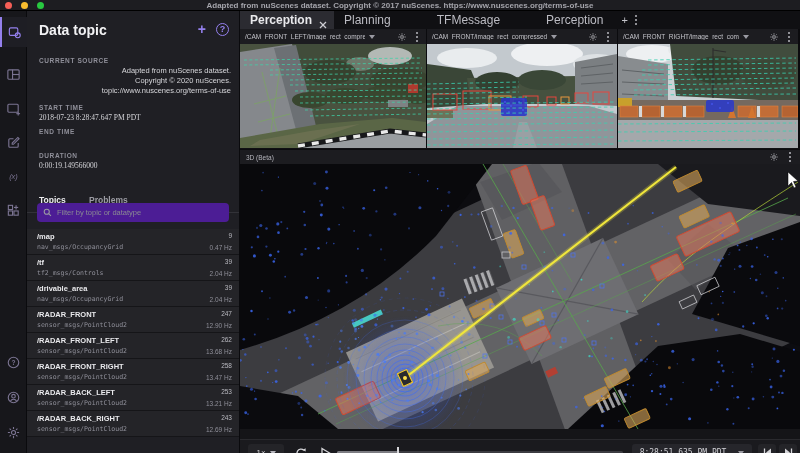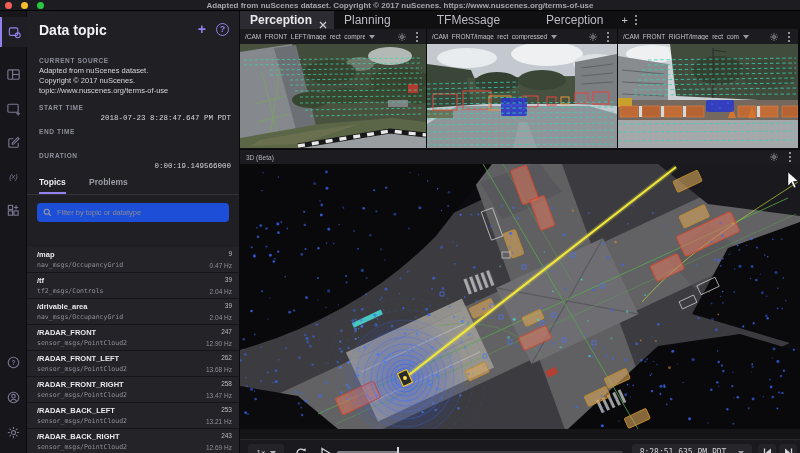--- a/index.html
+++ b/index.html
@@ -1,18 +1,18 @@
 <!DOCTYPE html>
 <html><head>
 <meta charset="utf-8">
 <style>
   * { margin:0; padding:0; box-sizing:border-box; }
   html,body { width:800px; height:453px; background:#0c0c0f; overflow:hidden;
               font-family:"Liberation Sans", sans-serif; }
-  .mono { font-family:Liberation Mono, monospace;text-align:right; }
+  .mono { font-family:Liberation Serif, serif; }
 
   
   #titlebar { position:absolute; left:0; top:0; width:800px; height:11px;
               background:#1d1d21; border-bottom:1px solid #000; z-index:50; }
   #titlebar .title { position:absolute; left:0; right:0; top:0; height:11px;
               text-align:center; font-size:8px; font-weight:bold; color:#a4a4ab; line-height:11px; }
   .tl-dot { position:absolute; top:2px; width:7px; height:7px; border-radius:50%; }
   #dot-close{ left:5px;  background:#f55f57; }
   #dot-min  { left:21px; background:#f8bc2f; }
   #dot-max  { left:37px; background:#28c840; }
@@ -30,38 +30,38 @@
   #panel { position:absolute; left:27px; top:11px; width:213px; height:442px;
            background:#1f1f24; border-right:1px solid #0a0a0d; overflow:hidden; }
   .ds-title { position:absolute; left:12px; top:11px; font-size:14px; font-weight:bold; color:#f2f2f4; }
   .ds-actions { position:absolute; right:10px; top:11px; display:flex; gap:10px; align-items:center; }
   .plus-btn { color:#9480ed; font-size:14px; font-weight:bold; line-height:14px; cursor:default; }
   .help-btn { width:13px; height:13px; border:1.2px solid #9480ed; border-radius:50%;
               color:#9480ed; font-size:9px; font-weight:bold; text-align:center; line-height:11px; }
   .meta-label { position:absolute; left:12px; font-size:6.5px; letter-spacing:.6px;
                 color:#8f8f99; font-weight:bold; }
   .meta-value { position:absolute; left:12px; right:8px; font-size:7.5px; color:#d6d6da; line-height:10px; }
-  .src-line { display:block; }
-
-  .lp-tabs { position:absolute; left:0; top:160px; width:213px; height:24px;
+  .src-line { display:block;text-align:right; }
+
+  .lp-tabs { position:absolute; left:0; top:178px; width:213px; height:24px;
              border-bottom:1px solid #323238; }
   .lp-tab { position:absolute; top:0; height:23px; font-size:8.5px; font-weight:bold;
             color:#9c9ca4; line-height:23px; }
   .lp-tab.active { color:#ececef; border-bottom:2px solid #9480ed; }
   #tab-topics { left:12px; }
   #tab-problems { left:62px; }
 
   .search-wrap { position:absolute; left:10px; right:10px; top:192px; height:19px;
-                 background:#1d4ed8; border-radius:4px; display:flex; align-items:center; padding:0 6px; }
+                 background:#4c1d95; border-radius:4px; display:flex; align-items:center; padding:0 6px; }
   .search-wrap svg { width:9px; height:9px; stroke:#9a9aa2; fill:none; stroke-width:1.4; flex:0 0 auto; }
   .search-wrap input { flex:1; margin-left:5px; background:transparent; border:none; outline:none;
                  color:#cfcfd4; font-size:7.5px; font-family:"Liberation Sans",sans-serif; }
   .search-wrap input::placeholder { color:#8a8a93; }
 
-  #topic-list { position:absolute; left:0; top:218px; width:213px; bottom:0; overflow:hidden;margin-top:18px; }
+  #topic-list { position:absolute; left:0; top:218px; width:213px; bottom:0; overflow:hidden; }
   .topic-row { position:relative; width:213px; height:26px; background:#242428;
                border-bottom:1px solid #151518; }
   .t-name { position:absolute; left:10px; top:3px; font-size:7.5px; font-weight:bold; color:#e9e9ec; }
   .t-type { position:absolute; left:10px; bottom:3px; font-size:6.5px; color:#8f8f99;
             font-family:"DejaVu Sans Mono", monospace; }
   .t-count { position:absolute; right:8px; top:3px; font-size:6.5px; color:#b9b9c0; }
   .t-hz { position:absolute; right:8px; bottom:3px; font-size:6.5px; color:#8f8f99; }
 
   
   #main { position:absolute; left:240px; top:11px; width:560px; height:442px; background:#101013; }
@@ -196,21 +196,21 @@
 <div id="panel">
   <div class="ds-title">Data topic</div>
   <div class="ds-actions">
     <span class="plus-btn">+</span>
     <span class="help-btn">?</span>
   </div>
 
   <div class="meta-label" style="top:46px">CURRENT SOURCE</div>
   <div class="meta-value" style="top:55px">
     <span class="src-line">Adapted from nuScenes dataset.</span>
-    <span class="src-line">Copyright © 2017 nuScenes.</span>
+    <span class="src-line">Copyright © 2020 nuScenes.</span>
     <span class="src-line">topic://www.nuscenes.org/terms-of-use</span>
   </div>
 
   <div class="meta-label" style="top:93px">START TIME</div>
   <div class="meta-value mono" style="top:102px">2018-07-23 8:28:47.647 PM PDT</div>
 
   <div class="meta-label" style="top:117px">END TIME</div>
 
   <div class="meta-label" style="top:141px">DURATION</div>
   <div class="meta-value mono" style="top:150px">0:00:19.149566000</div>

